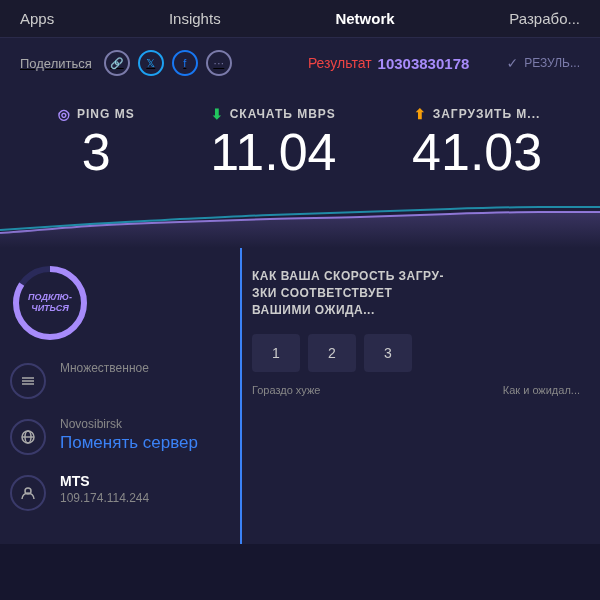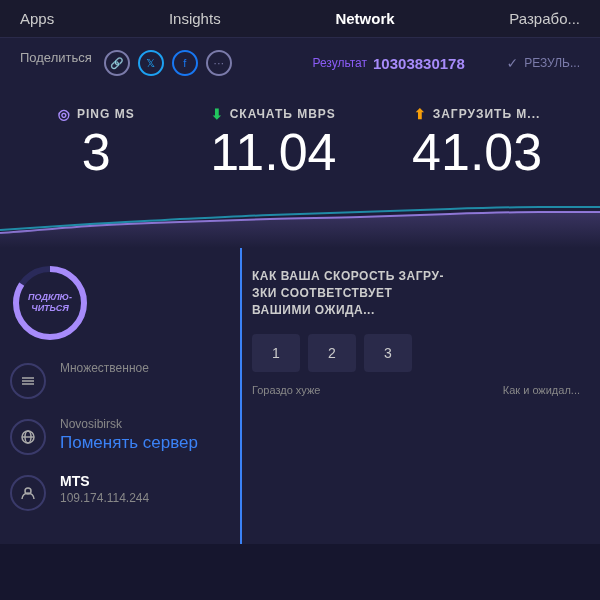--- a/index.html
+++ b/index.html
@@ -38,36 +38,38 @@
       background: #1e1e3a;
       display: flex;
       align-items: center;
       justify-content: space-between;
       padding: 10px 20px;
       height: 50px;
     }
     .social-icons {
       display: flex;
       gap: 8px;
+      align-items: center;
+      text-decoration: underline;
     }
     .social-icon {
       width: 26px;
       height: 26px;
       border-radius: 50%;
       border: 2px solid #7b7baa;
       display: flex;
       align-items: center;
       justify-content: center;
       color: #7b7baa;
       font-size: 11px;
       cursor: pointer;
     }
     .result-text {
-      color: #8b5cf6;
-      font-size: 12px;
+      color: #ef4444;
+      font-size: 14px;
       margin-left: 39px;
     }
     .result-number {
       color: #a78bfa;
       font-size: 15px;
       font-weight: bold;
     }
     .result-right {
       display: flex;
       align-items: center;

